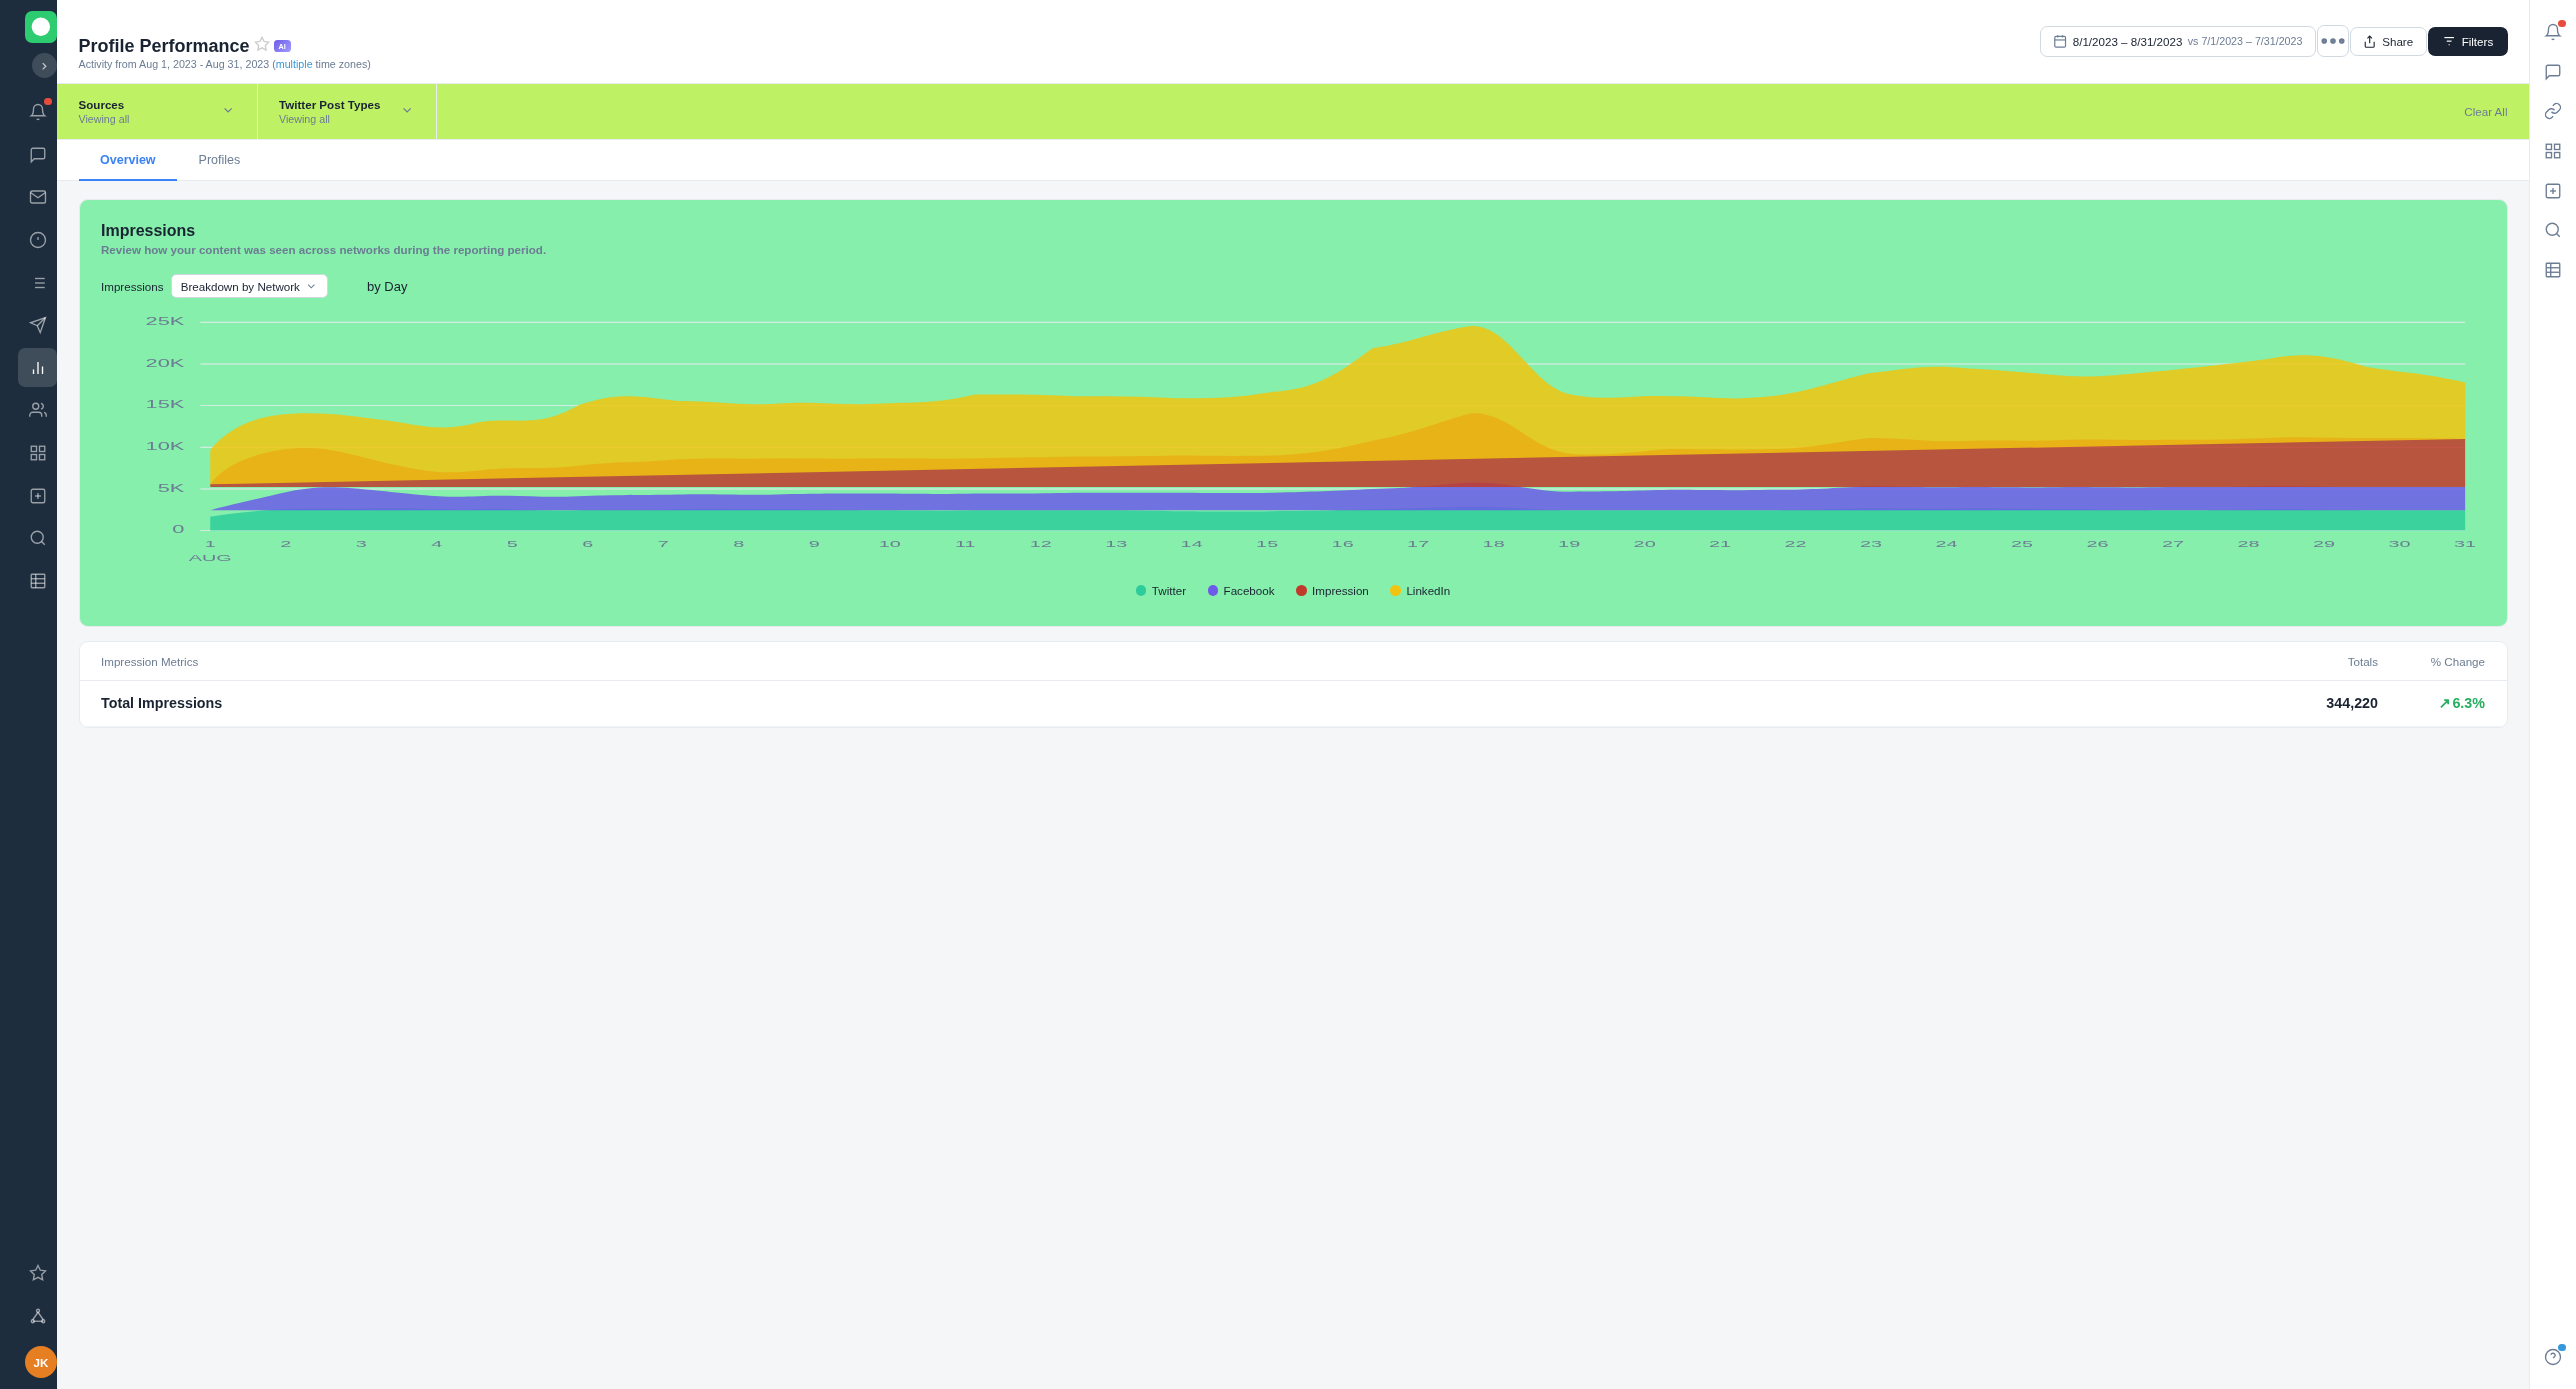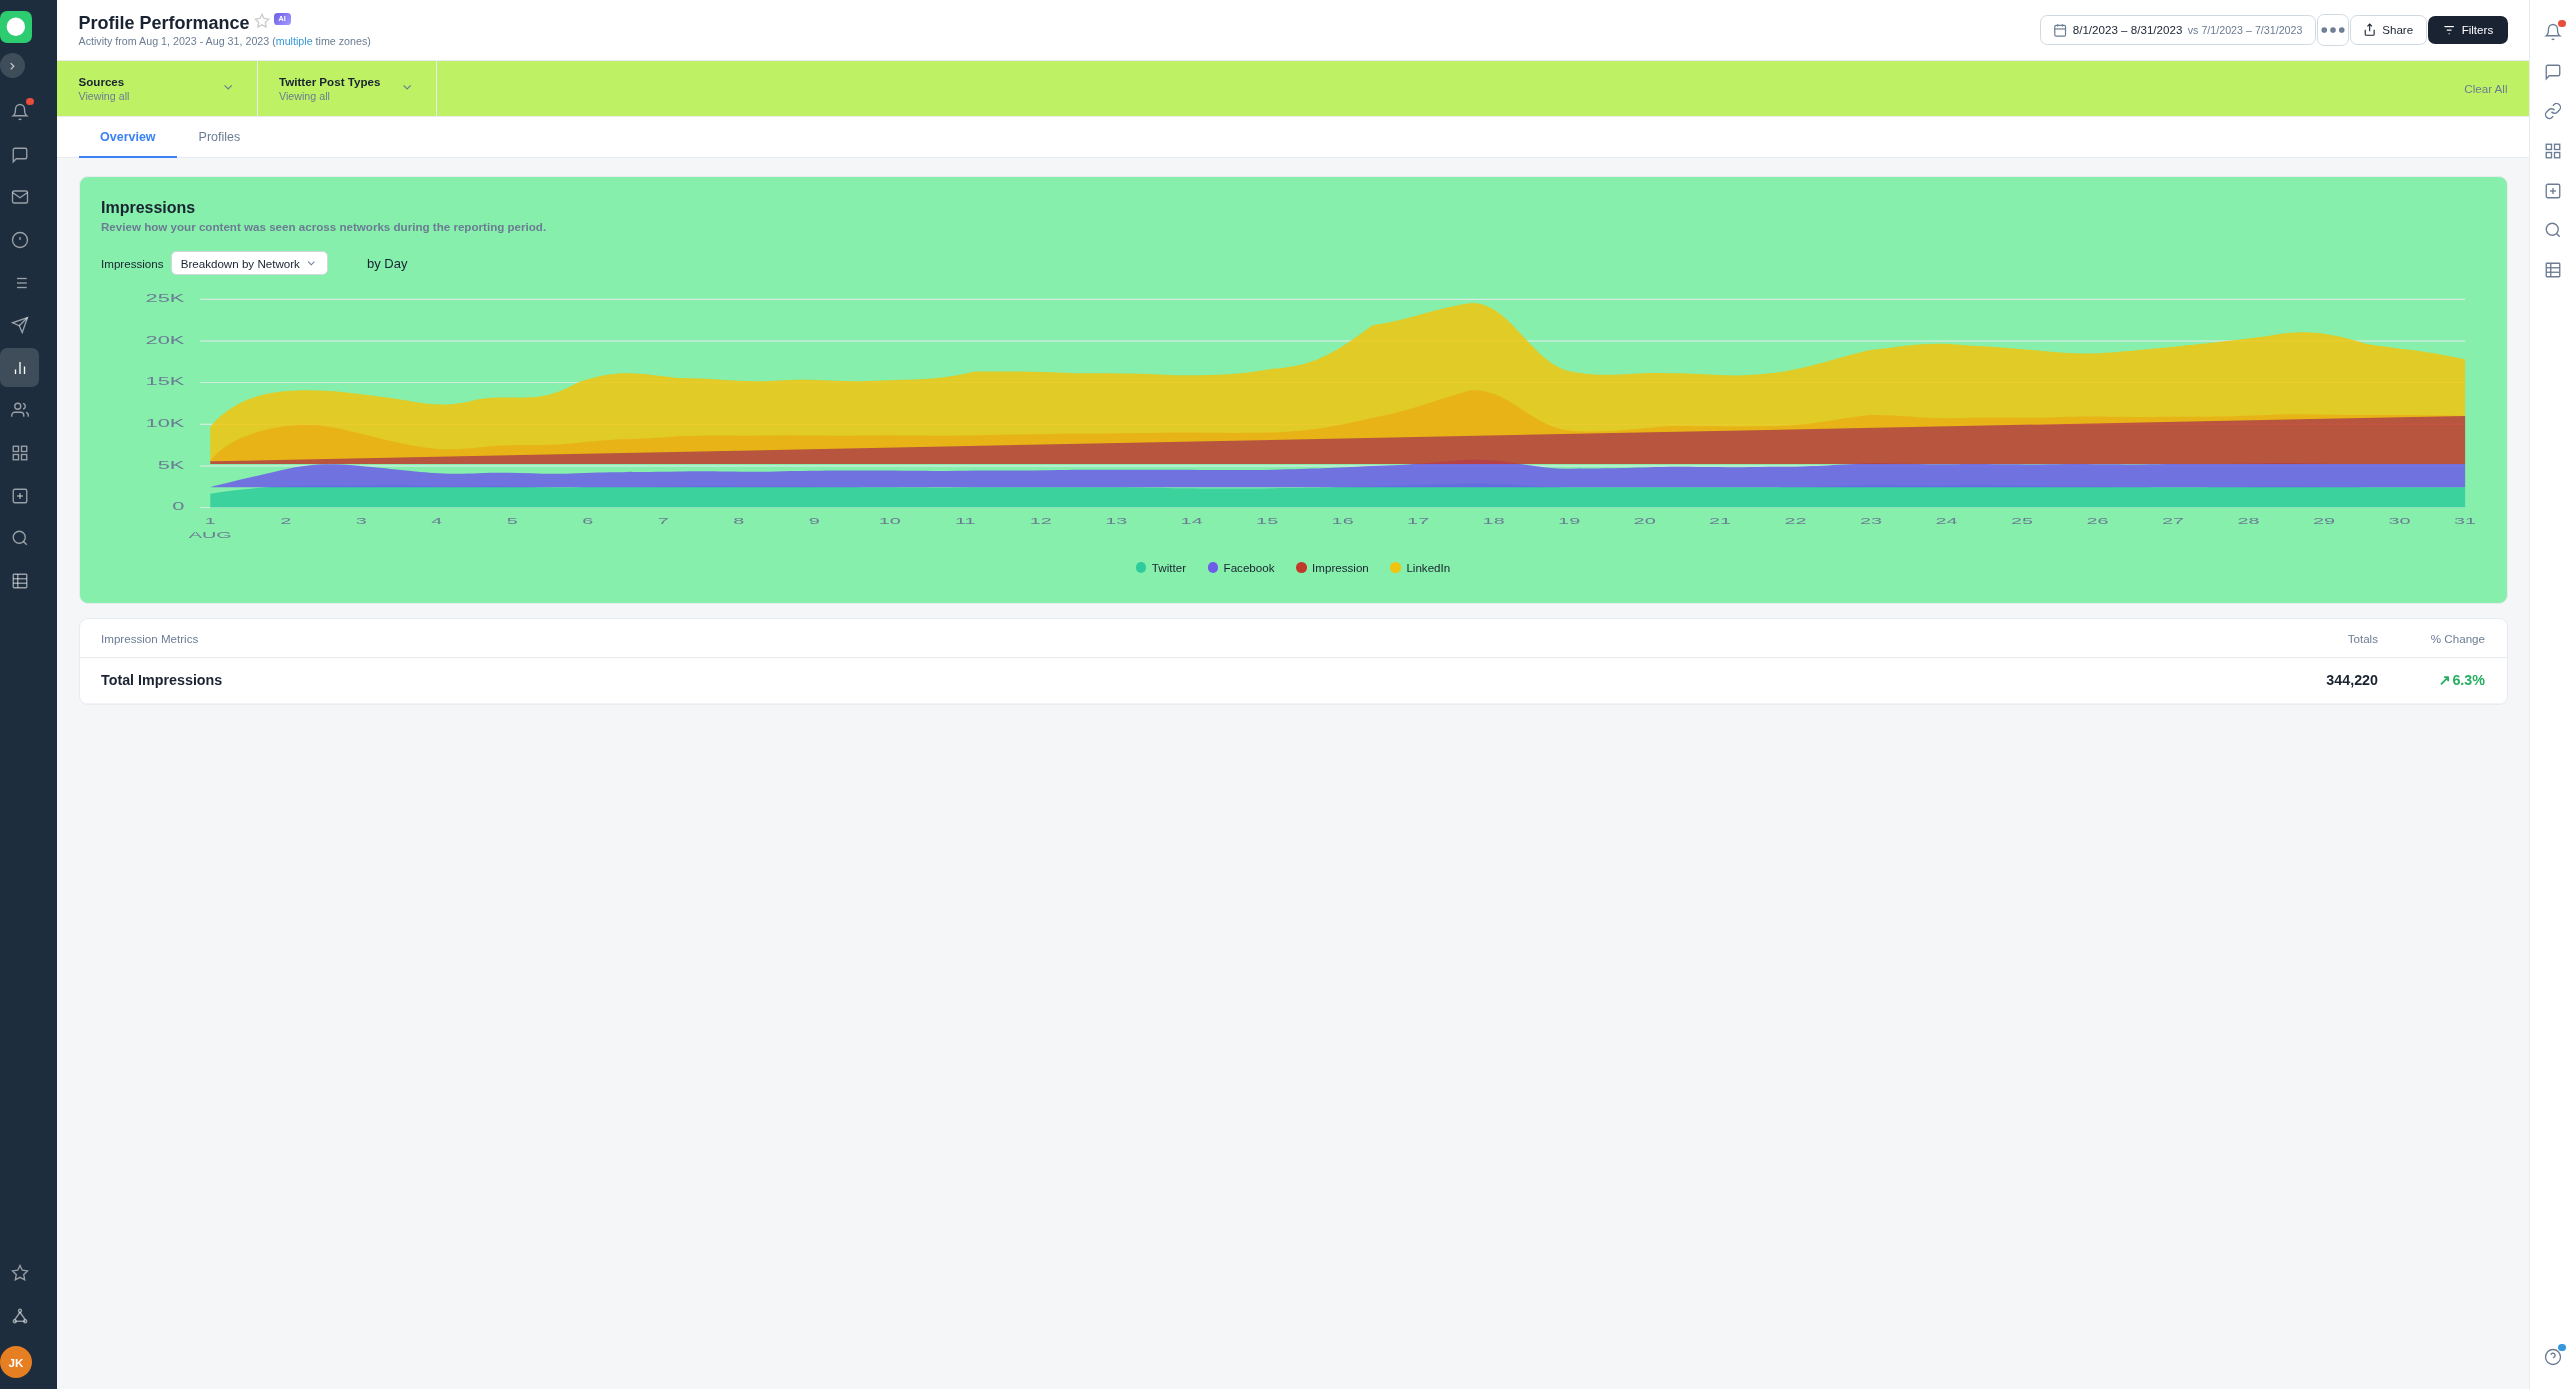--- a/index.html
+++ b/index.html
@@ -4,21 +4,21 @@
   <style>
     * { box-sizing: border-box; margin: 0; padding: 0; }
     body { font-family: -apple-system, BlinkMacSystemFont, 'Segoe UI', sans-serif; background: #f4f6f8; display: flex; height: 100vh; overflow: hidden; }
 
     
     .sidebar {
       width: 57px;
       background: #1e2d3d;
       display: flex;
       flex-direction: column;
-      align-items: flex-start;
+      align-items: flex-end;
       padding: 10.7px 0;
       gap: 3.6px;
       flex-shrink: 0;
       height: 100vh;
     }
     .sidebar-logo {
       width: 32px; height: 32px;
       background: #2ecc71;
       border-radius: 7.2px;
       display: flex; align-items: center; justify-content: center;
@@ -99,22 +99,22 @@
       background: white;
       padding: 12.5px 21.5px;
       border-bottom: 0.9px solid #e8ecf0;
       display: flex;
       align-items: center;
       justify-content: space-between;
       flex-shrink: 0;
     }
     .header-left { display: flex; flex-direction: column; gap: 1.8px; }
     .header-title {
-      display: flex; gap: 4px;
-      font-size: 18px; font-weight: 700; color: #1a2332;
+      display: flex; align-items: center; gap: 4px;
+      font-size: 18px; font-weight: 700; color: #1a2332; margin-top: 23px;
     }
     .header-title svg { width: 16px; height: 16px; }
     .star-icon { color: #ccc; cursor: pointer; }
     .badge-icon {
       width: 17px; height: 12.5px;
       background: linear-gradient(135deg, #6c5ce7, #a29bfe);
       border-radius: 3.6px;
       display: flex; align-items: center; justify-content: center;
     }
     .badge-icon span { font-size: 7.2px; color: white; font-weight: 700; }

